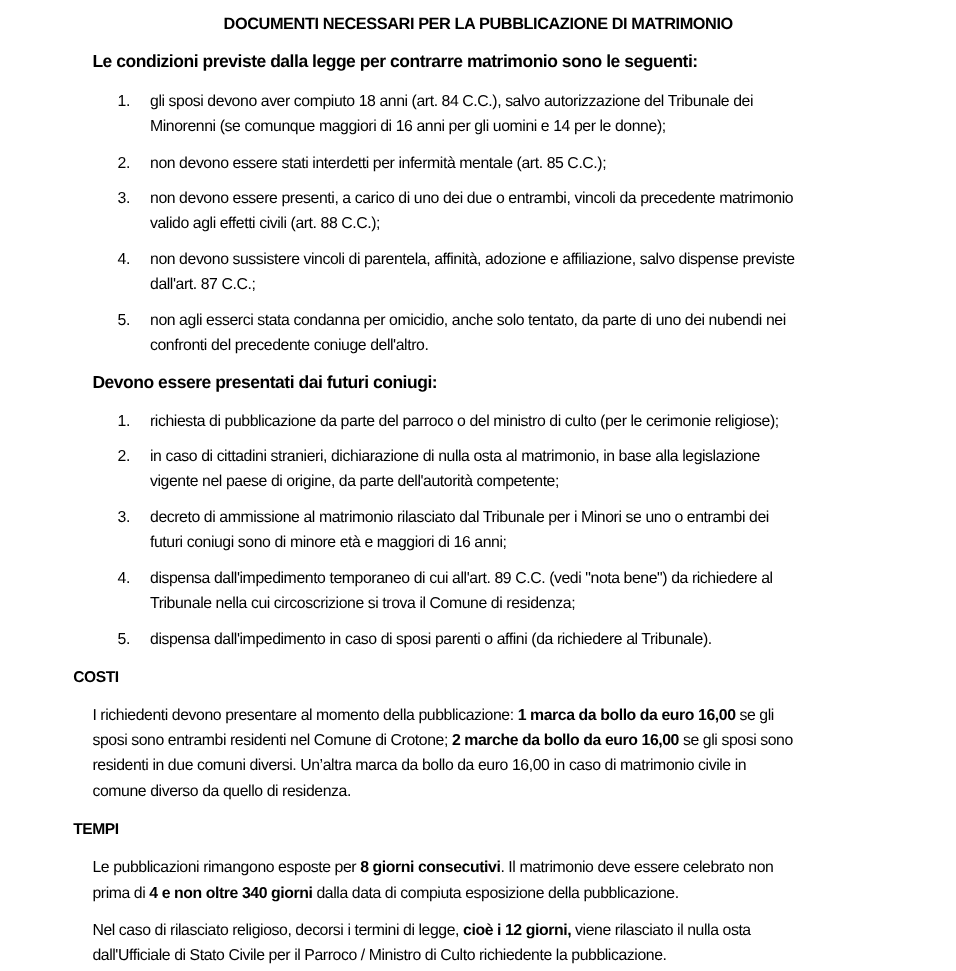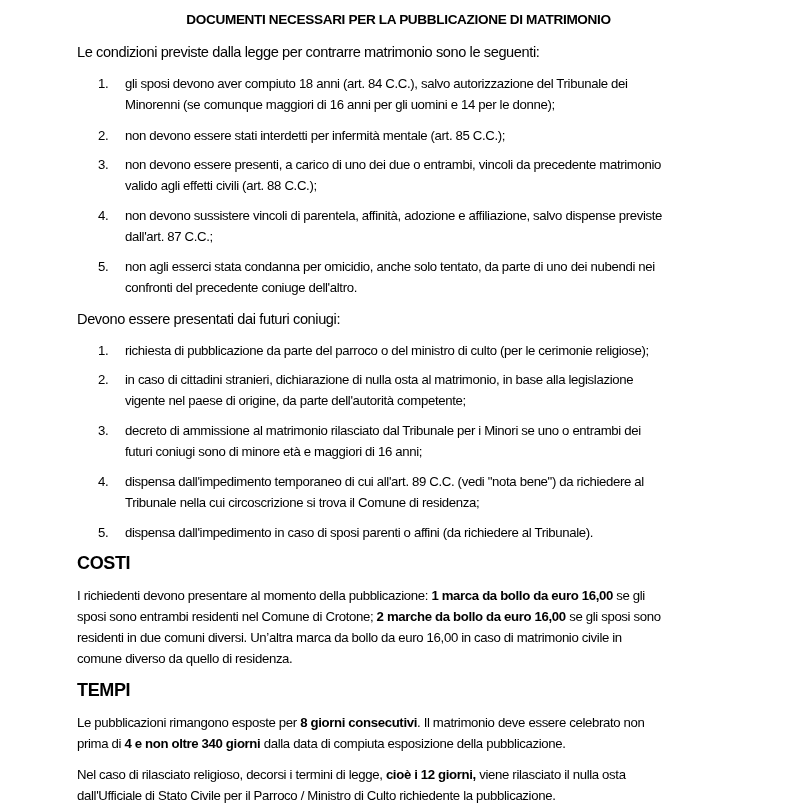--- a/index.html
+++ b/index.html
@@ -2,22 +2,22 @@
 <html><head>
   <meta charset="utf-8">
   <style>
     html, body { margin: 0; padding: 0; background: #ffffff; }
     body { width: 797px; height: 809px; position: relative; overflow: hidden;
       font-family: "Liberation Sans Narrow", "Liberation Sans", sans-serif; color: #000; }
     .doc { position: absolute; left: 0; top: 0; width: 797px; }
     .t { position: absolute; white-space: nowrap; font-size: 13.2px; line-height: 21px;
       letter-spacing: -0.35px; }
     .title { font-weight: bold; font-size: 13.6px; left: 0; width: 797px; text-align: center; top: 9px; }
-    .h { font-weight: normal; font-size: 14.6px; left: 77px; letter-spacing: -0.4px; text-align: right; }
-    .h2 { font-weight: bold; font-size: 18px; left: 77px; }
+    .h { font-weight: bold; font-size: 14.6px; left: 77px; letter-spacing: -0.4px; text-align: right; }
+    .h2 { font-weight: bold; font-size: 13px; left: 61px; }
     .num { left: 98px; }
     .li { left: 125px; text-align: right; }
     .p { left: 77px; }
     b { font-weight: bold; margin-top: 20px; }
   </style>
 </head>
 <body>
 
 <div class="doc">
   <div class="t title">DOCUMENTI NECESSARI PER LA PUBBLICAZIONE DI MATRIMONIO</div>

